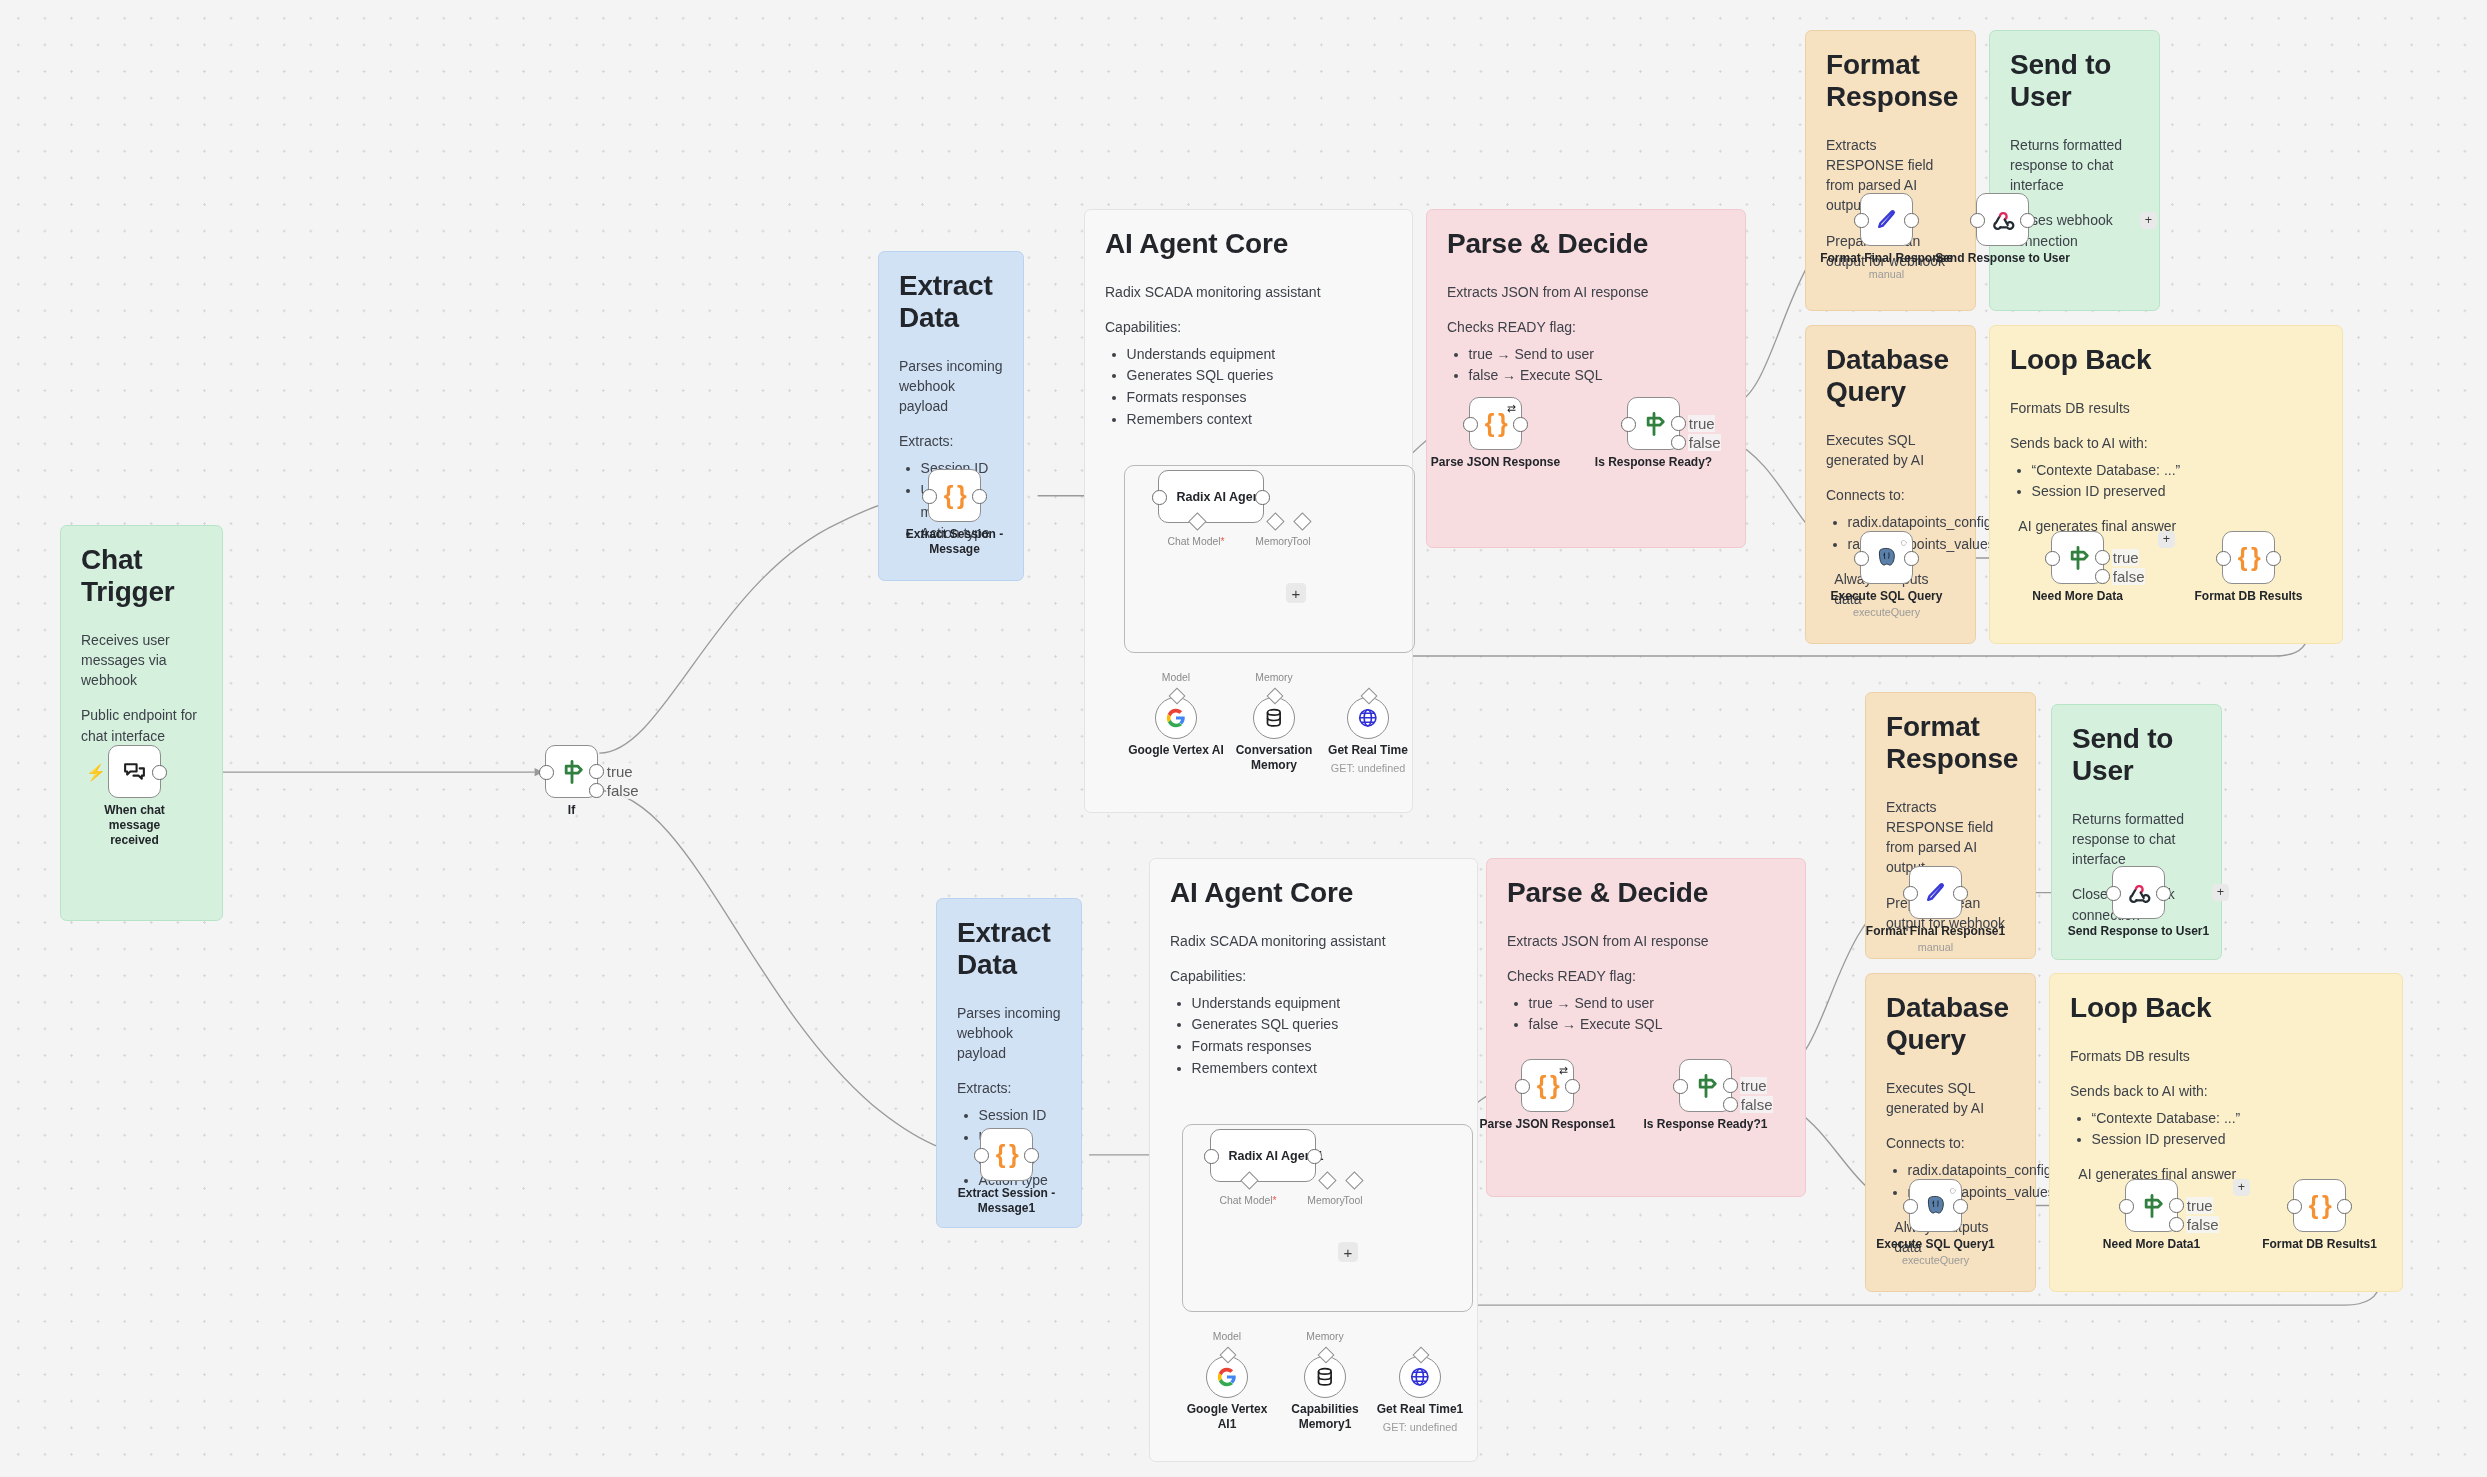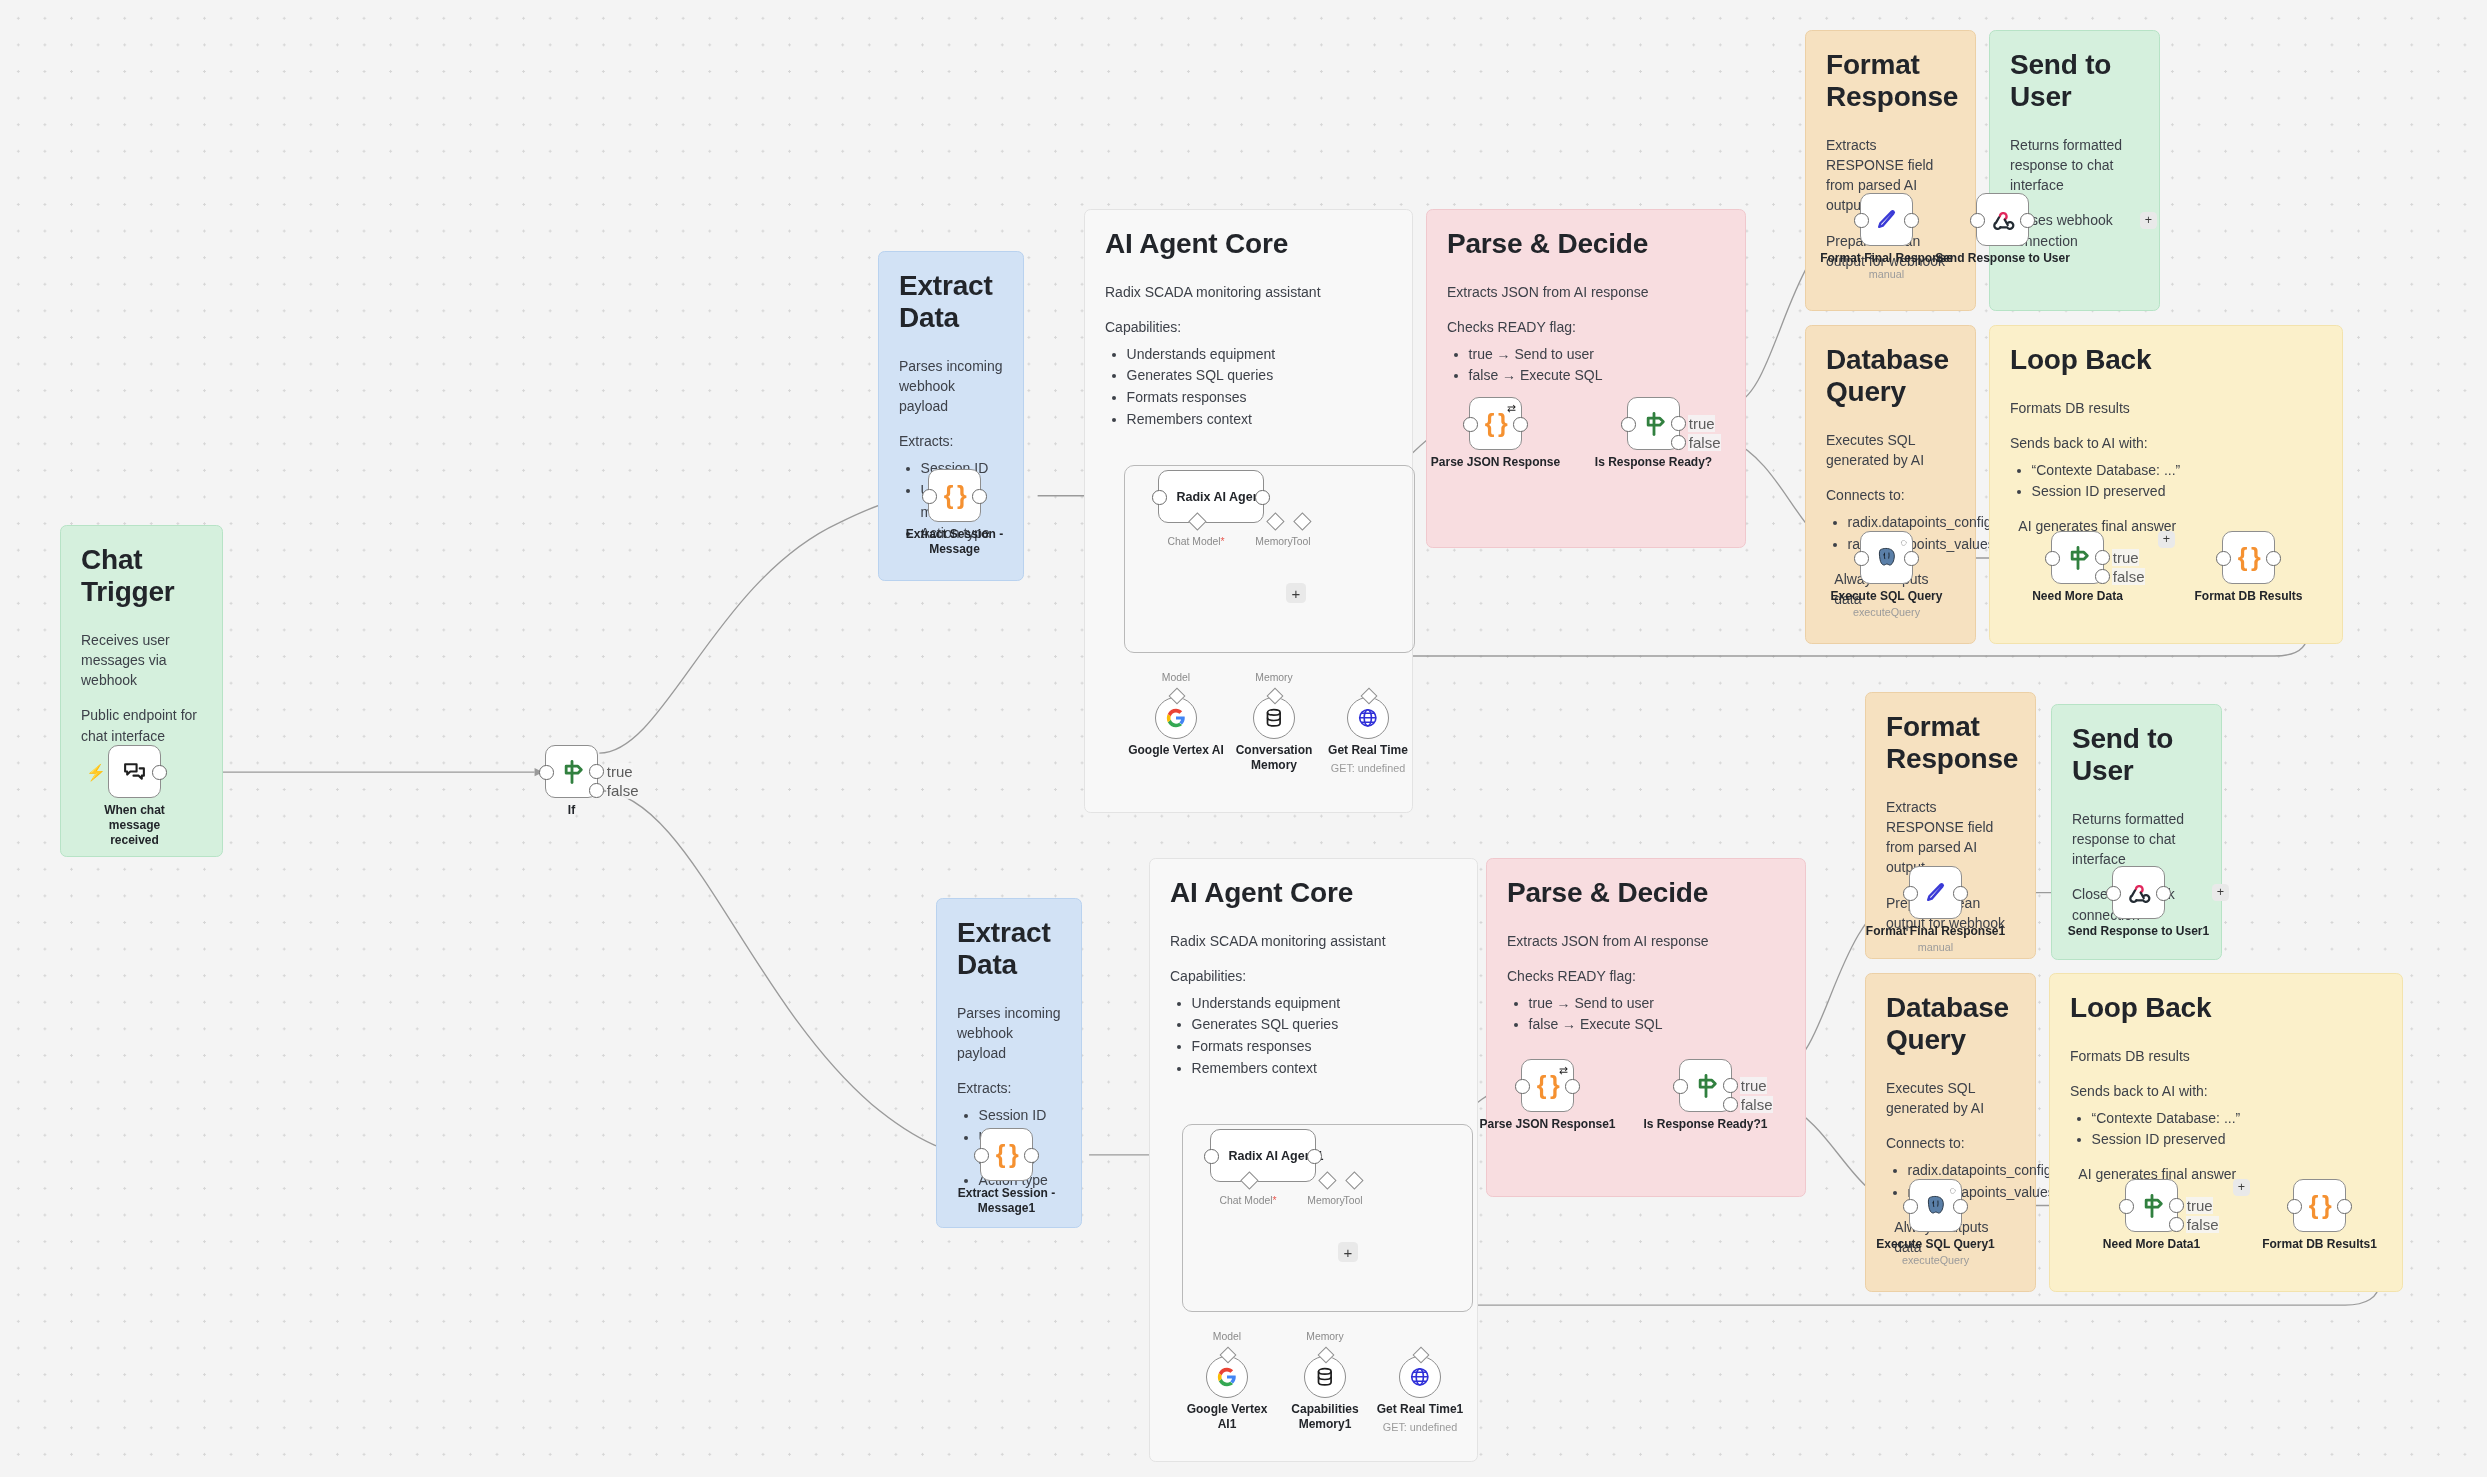--- a/index.html
+++ b/index.html
@@ -156,21 +156,21 @@
   <path class="wired" d="M 1534 690 C 1530 760, 1536 800, 1534 840"></path>
   <path class="wired" d="M 1566 690 C 1600 760, 1640 810, 1648 840"></path>
   <path class="wiresolid" d="M 1566 672 L 1566 712"></path>
 
   <path class="wired" d="M 1501 1484 C 1497 1554, 1482 1594, 1478 1634"></path>
   <path class="wired" d="M 1596 1484 C 1592 1554, 1598 1594, 1596 1634"></path>
   <path class="wired" d="M 1628 1484 C 1662 1554, 1702 1604, 1710 1634"></path>
   <path class="wiresolid" d="M 1628 1466 L 1628 1506"></path>
 </svg>
 
-<div class="sticky s-green" style="left:60px;top:525px;width:163px;height:332px;">
+<div class="sticky s-green" style="left:60px;top:525px;width:163px;height:396px;">
   <h2>Chat Trigger</h2>
   <p>Receives user messages via webhook</p>
   <p>Public endpoint for chat interface</p>
 </div>
 
 <div class="sticky s-blue" style="left:878px;top:251px;width:146px;height:330px;">
   <h2>Extract Data</h2>
   <p>Parses incoming webhook payload</p>
   <p style="margin-bottom:6.6px">Extracts:</p>
   <ul>

